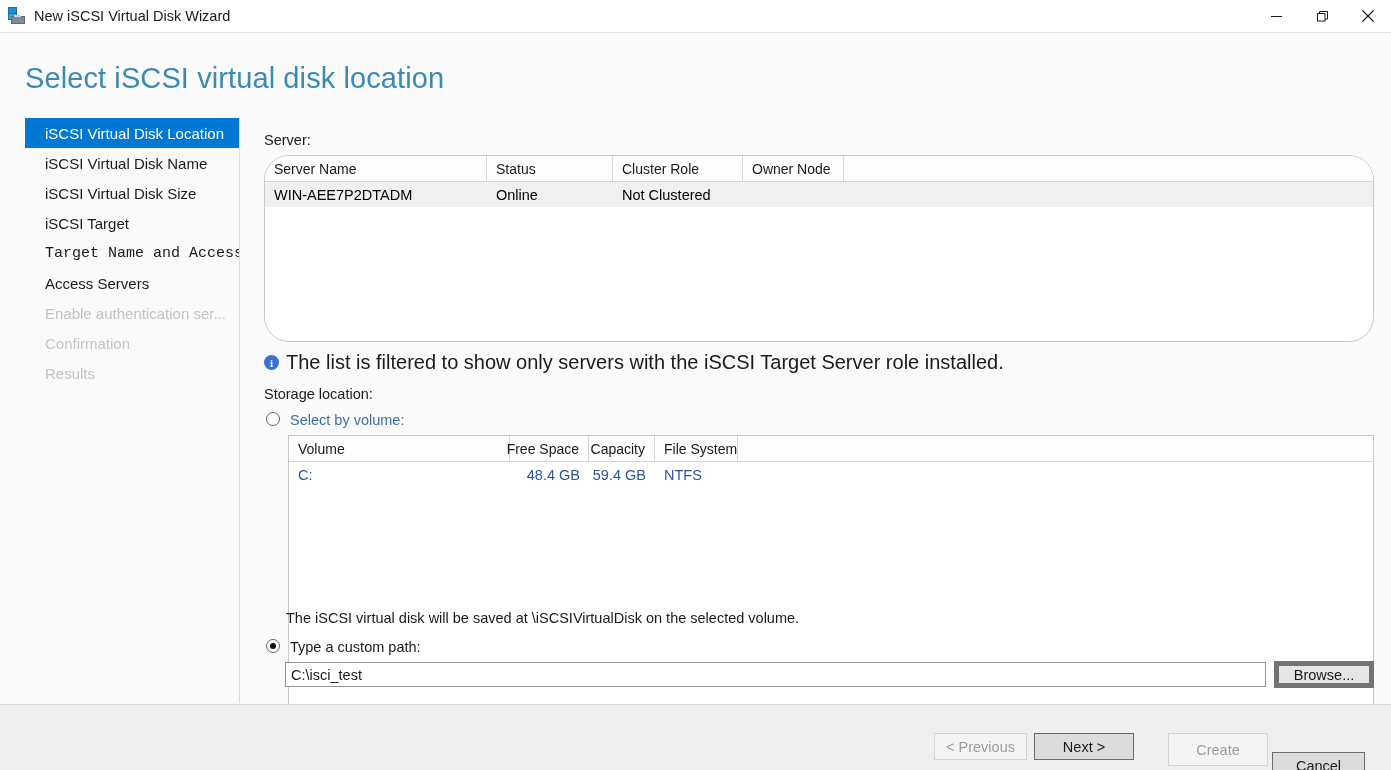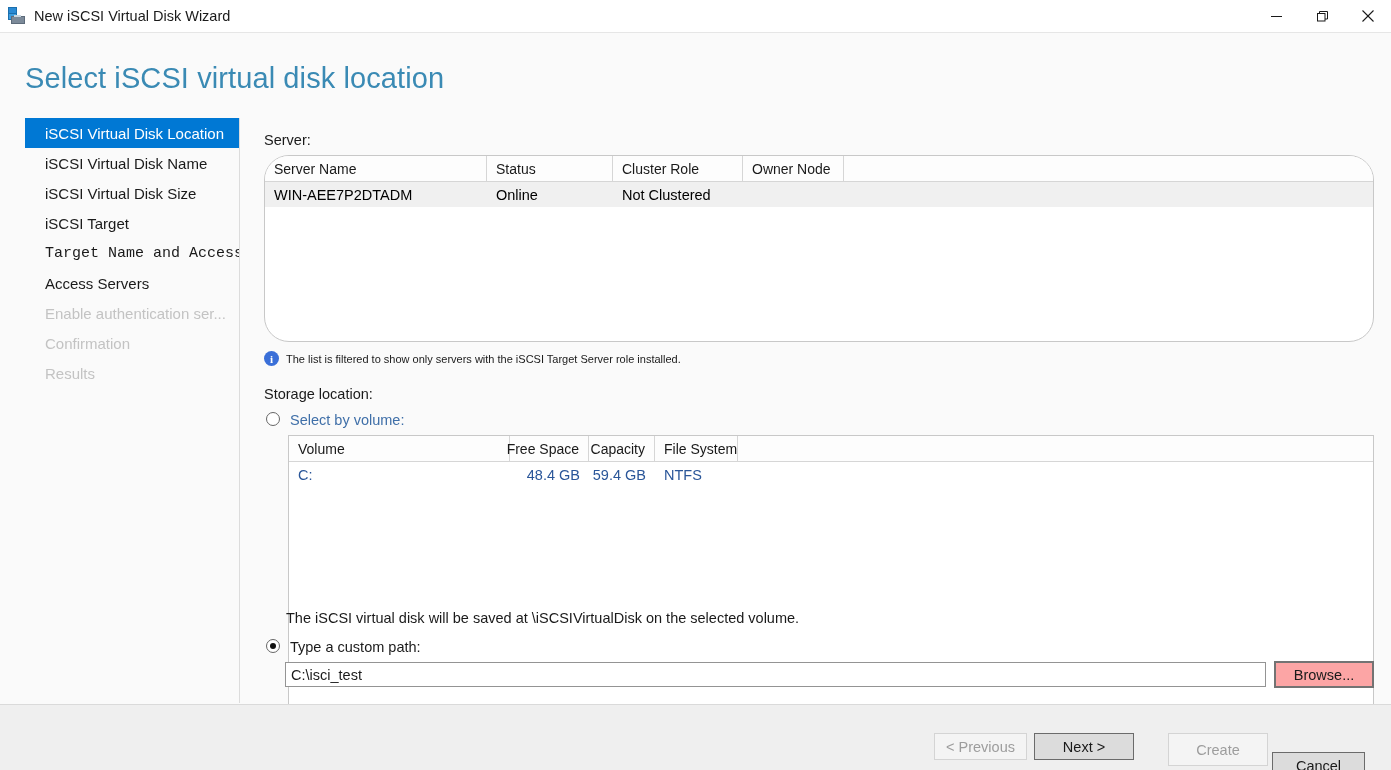--- a/index.html
+++ b/index.html
@@ -208,21 +208,21 @@
     color: #ffffff;
     font-size: 11px;
     font-weight: bold;
     display: flex;
     align-items: center;
     justify-content: center;
     font-family: "Liberation Serif", serif;
     flex: none;
   }
   .info-text {
-    font-size: 11px;
+    font-size: 20px;
     color: #1a1a1a;
   }
 
   
   .radio-line {
     display: flex;
     align-items: flex-start;
     gap: 10px;
   }
   .radio {
@@ -258,22 +258,22 @@
     font-family: "Liberation Sans", sans-serif;
     font-size: 14.5px;
     color: #1a1a1a;
     padding: 0 5px;
     outline: none;
   }
 
   
   .btn {
     box-sizing: border-box;
-    border: 2px solid #737373;
-    background: #fca5a5;
+    border: 5px solid #737373;
+    background: #e5e5e5;
     font-family: "Liberation Sans", sans-serif;
     font-size: 14.5px;
     color: #1a1a1a;
     display: flex;
     align-items: center;
     justify-content: center;
     white-space: nowrap;
   }
   .btn.default {
     border: 1px solid #6b6b6b;

